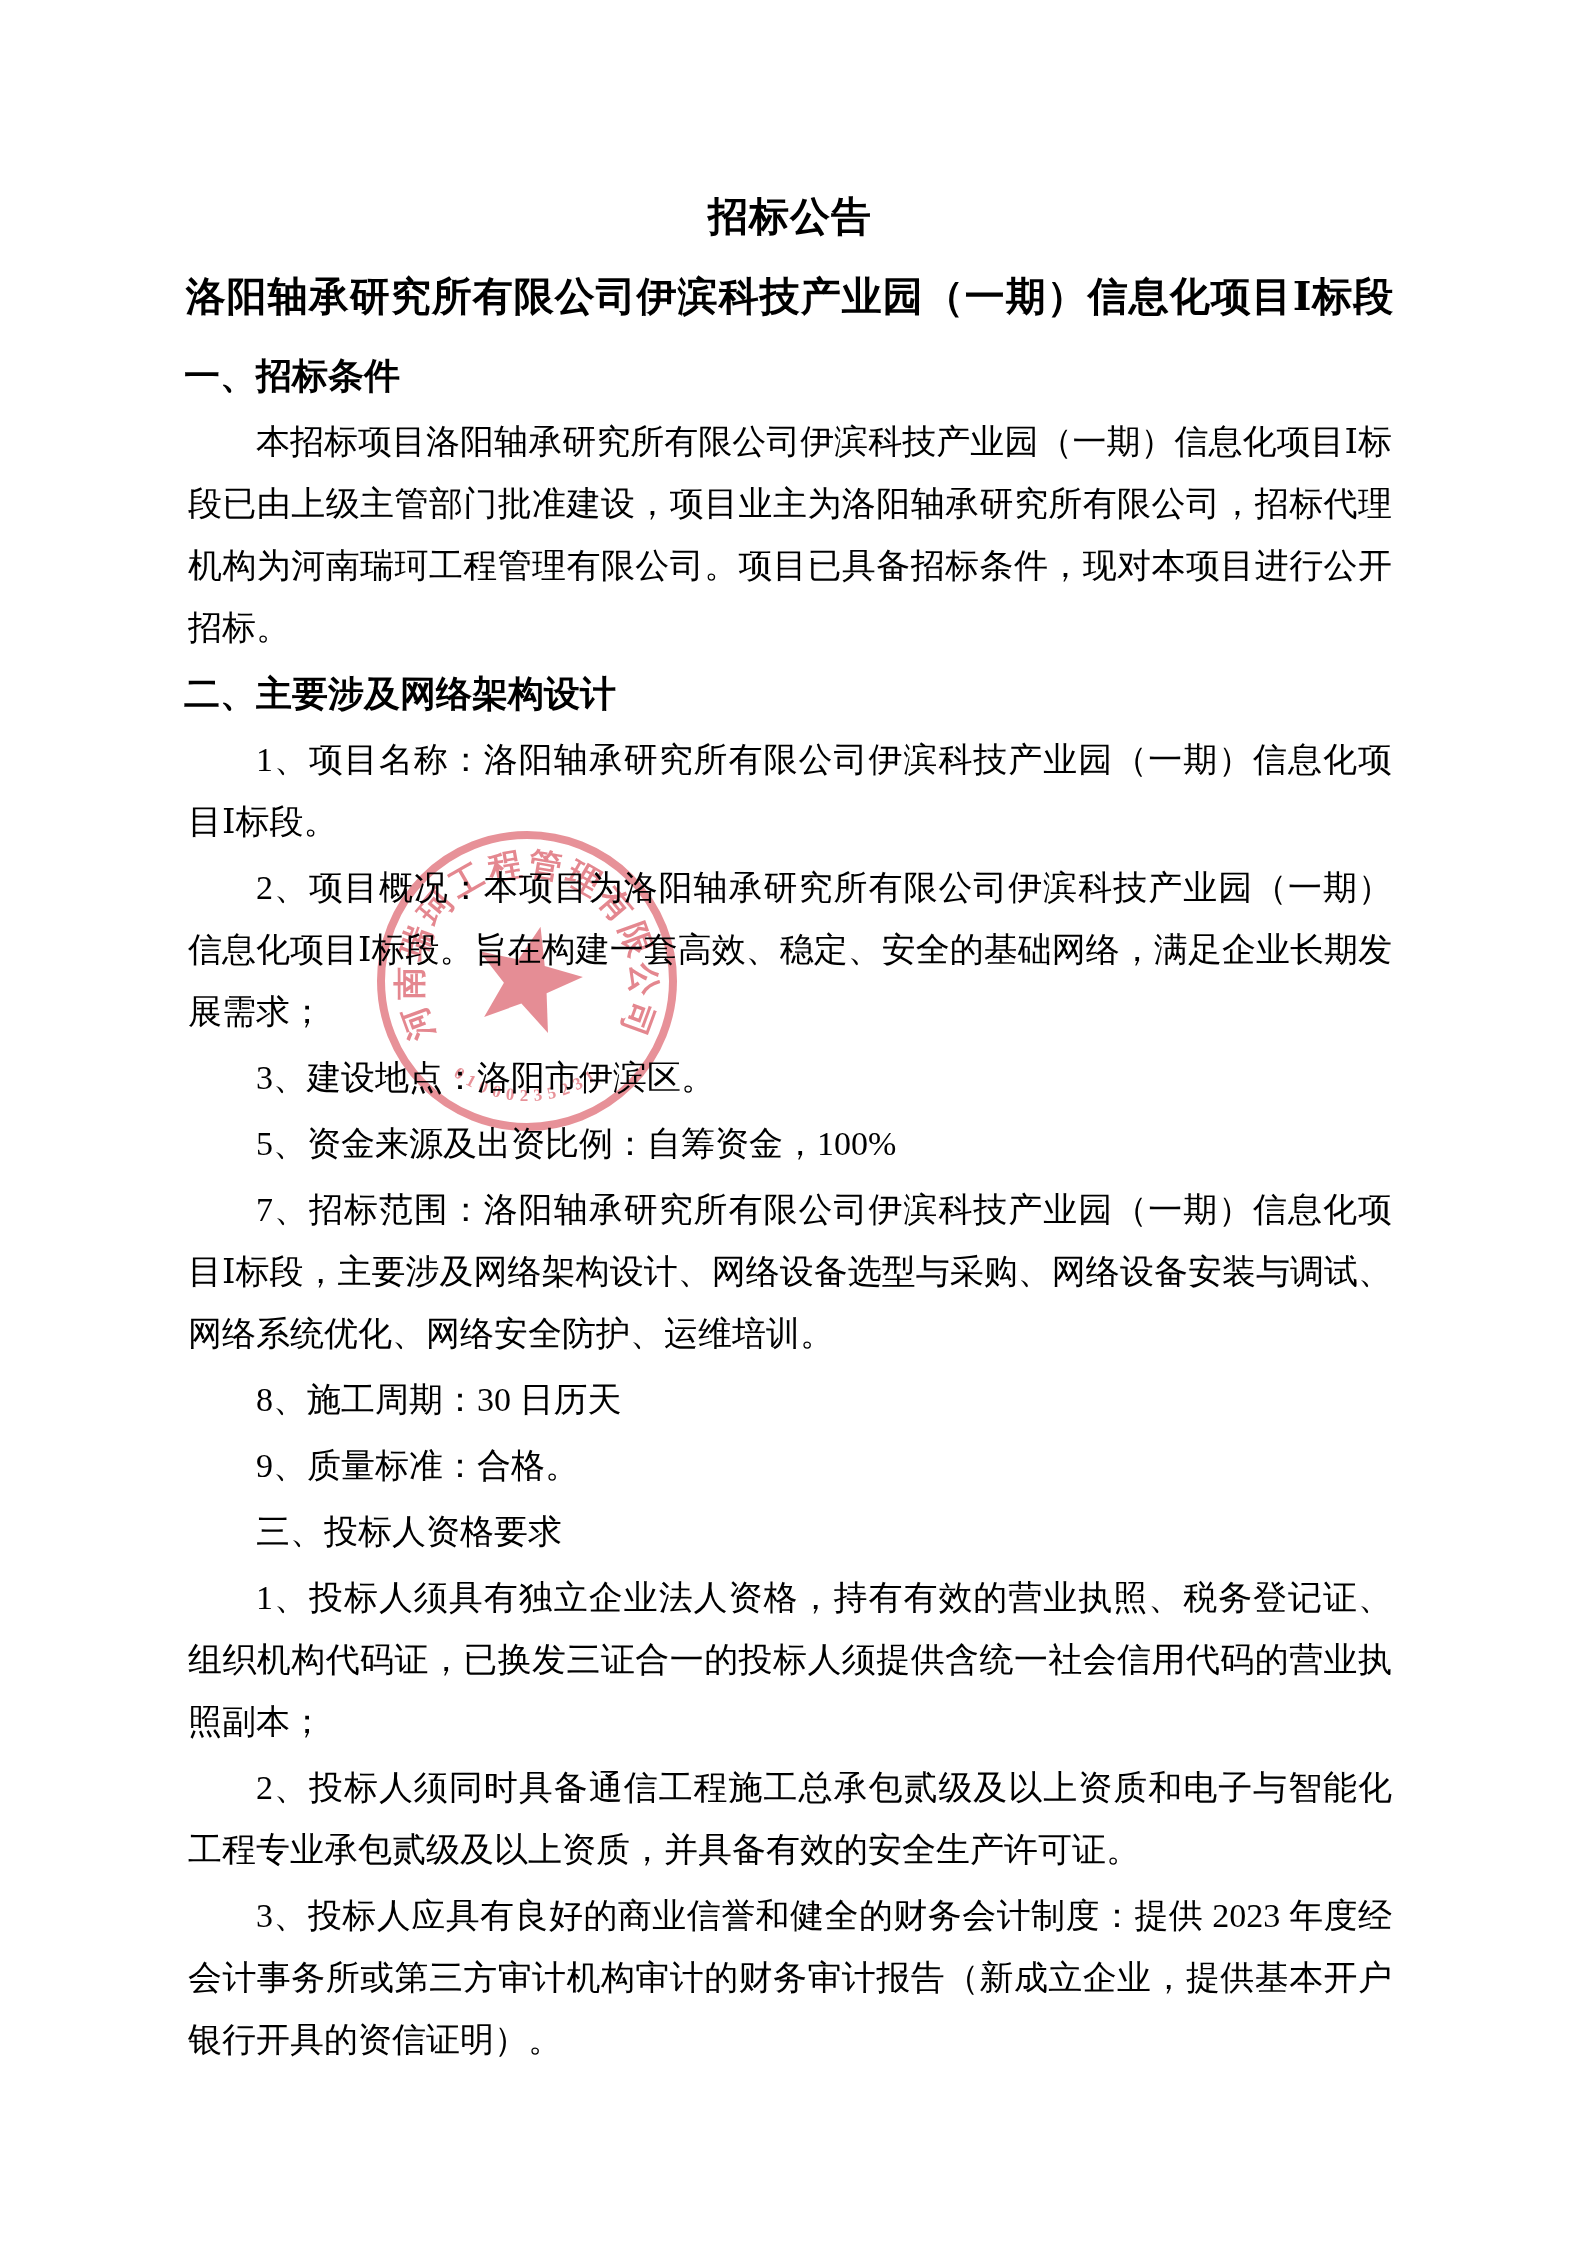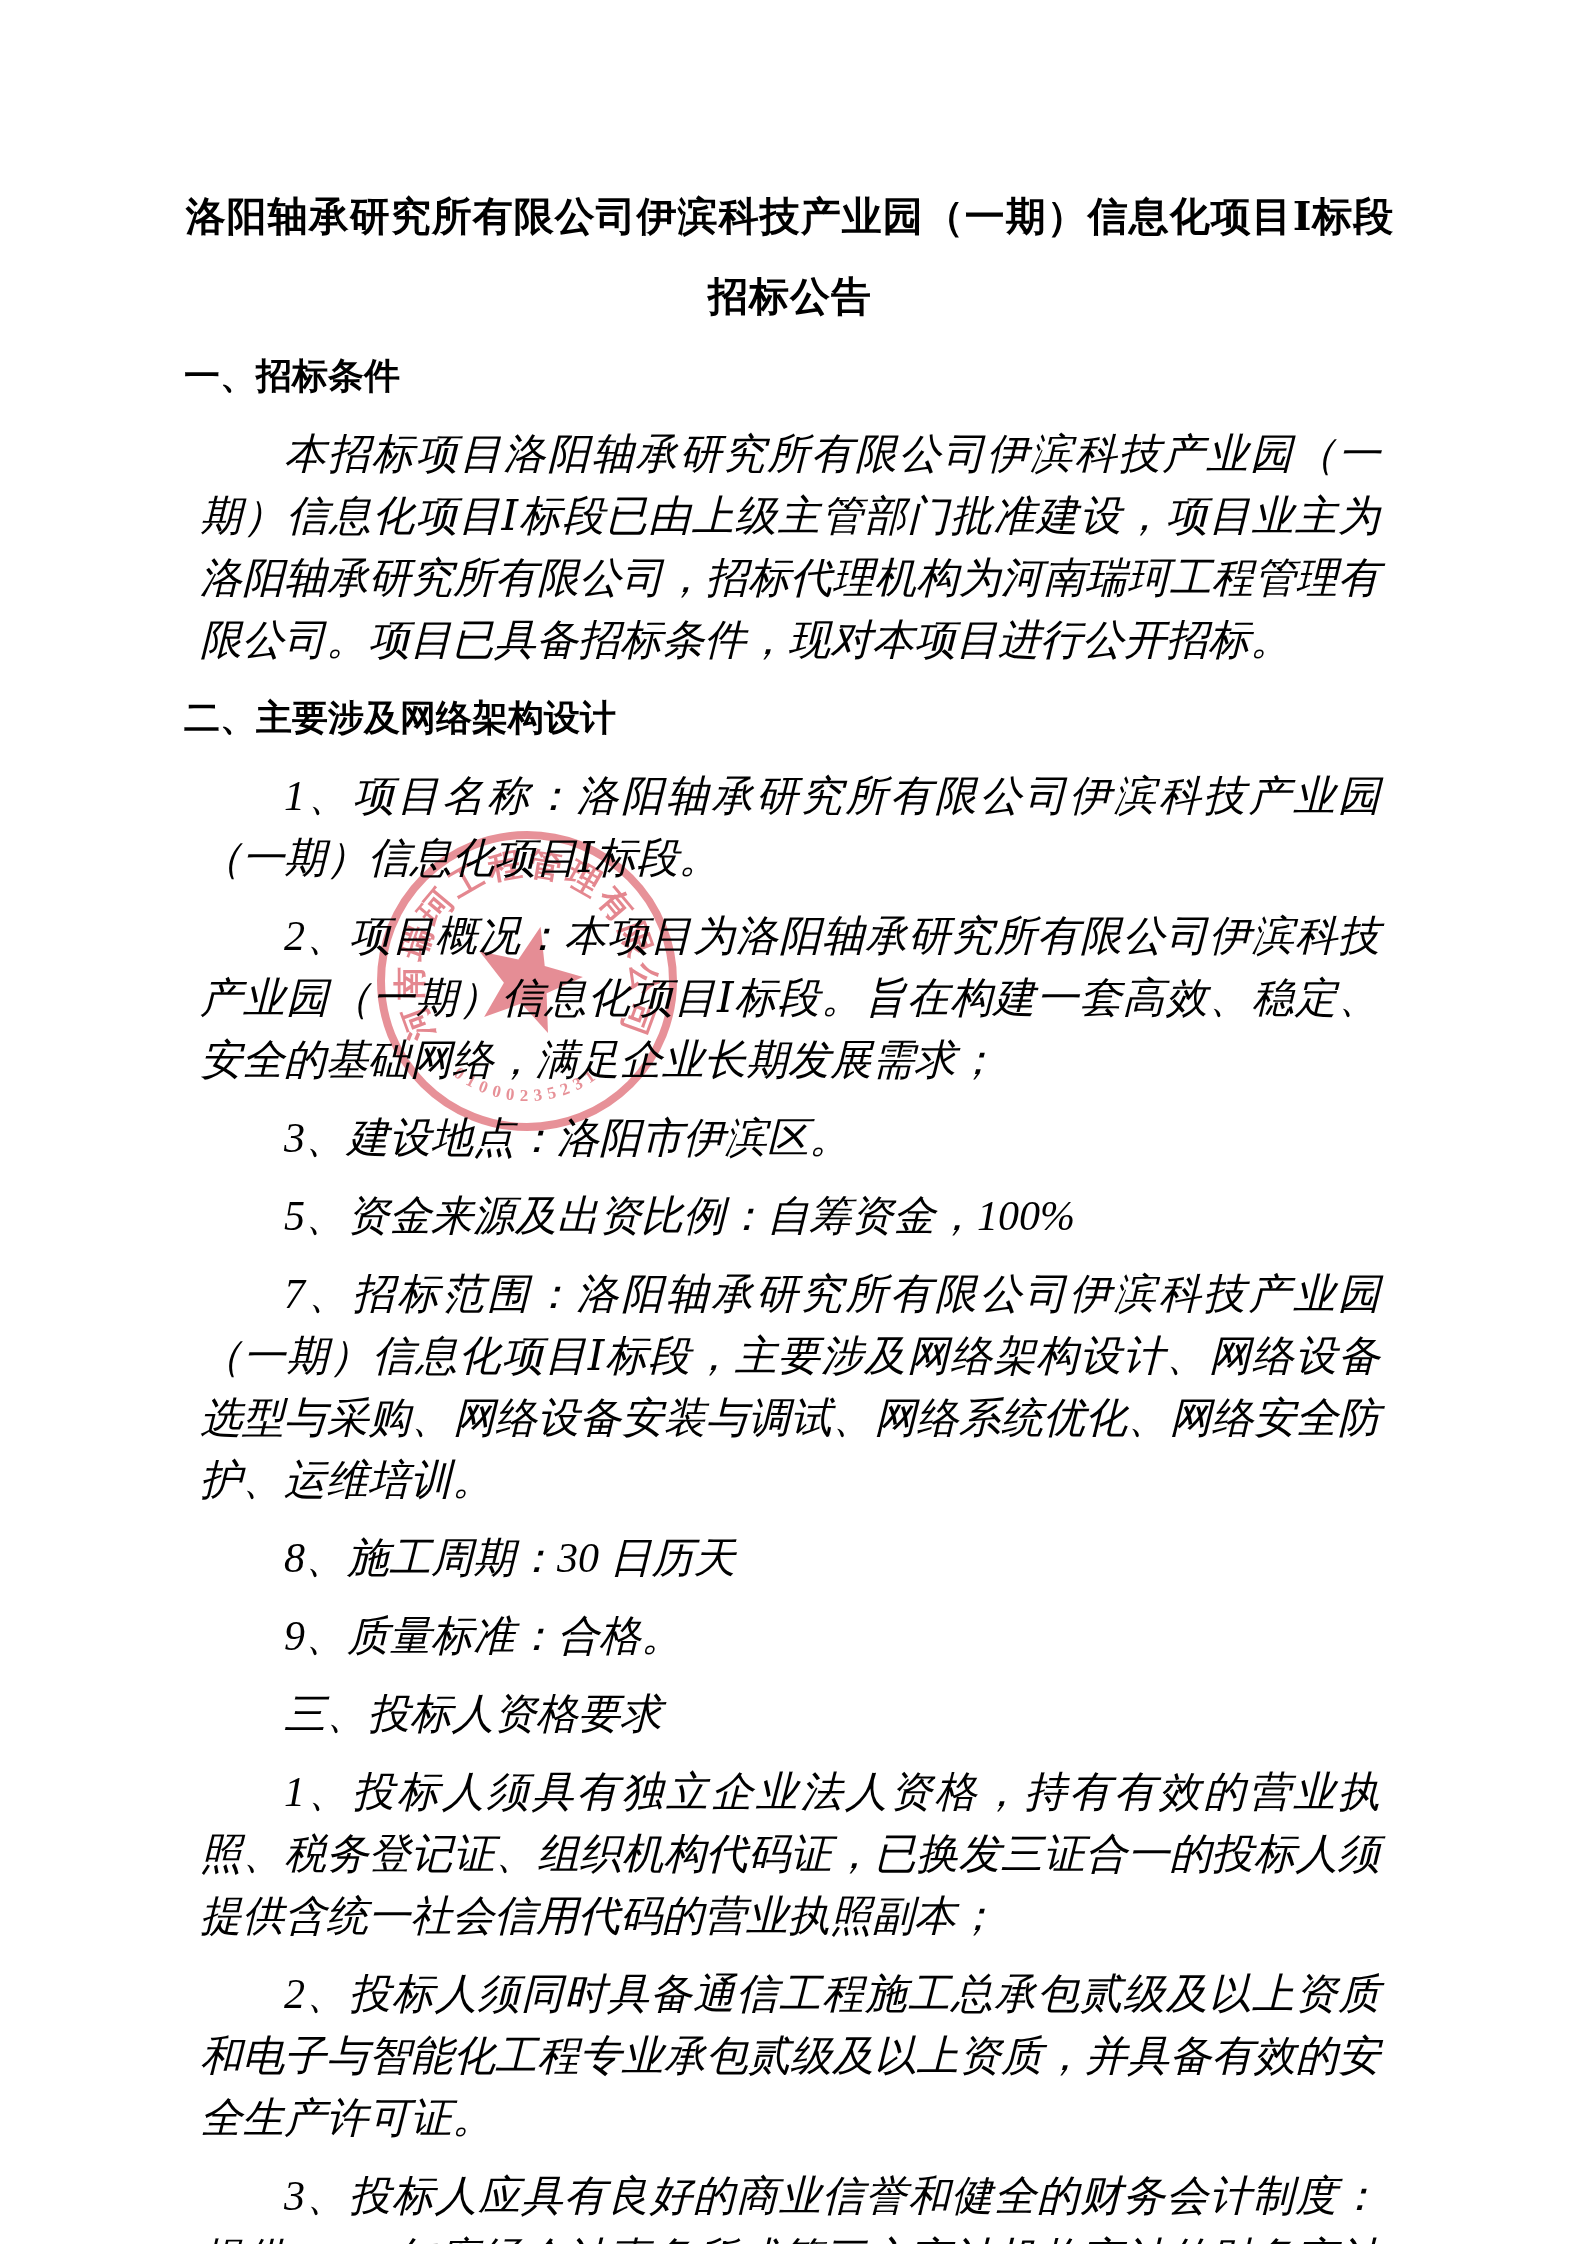--- a/index.html
+++ b/index.html
@@ -22,26 +22,25 @@
     letter-spacing: 1px;
   }
   .sec-heading {
     font-size: 36px;
     font-weight: 700;
     line-height: 62px;
     margin: 0;
   }
   .sec-heading.first { margin-top: 8px; }
   .para {
-    font-size: 42px;
+    font-size: 34px;
     line-height: 62px;
-    margin: 16px;
+    margin: 4px;
     text-indent: 2em;
     text-align: justify;
-    font-style: italic;
   }
   .seal {
     position: absolute;
     left: 362px;
     top: 816px;
     width: 330px;
     height: 330px;
     mix-blend-mode: multiply;
     opacity: 0.88;
     pointer-events: none;
@@ -49,22 +48,22 @@
   .seal text {
     font-family: "Liberation Serif", "DejaVu Serif", serif;
     font-weight: 700;
   }
 </style>
 </head>
 <body>
 
 <div class="page">
 
+  <div class="doc-title">招标公告</div>
   <div class="doc-title">洛阳轴承研究所有限公司伊滨科技产业园（一期）信息化项目Ⅰ标段</div>
-  <div class="doc-title">招标公告</div>
 
   <h2 class="sec-heading first">一、招标条件</h2>
 
   <p class="para">本招标项目洛阳轴承研究所有限公司伊滨科技产业园（一期）信息化项目Ⅰ标段已由上级主管部门批准建设，项目业主为洛阳轴承研究所有限公司，招标代理机构为河南瑞珂工程管理有限公司。项目已具备招标条件，现对本项目进行公开招标。</p>
 
   <h2 class="sec-heading">二、主要涉及网络架构设计</h2>
 
   <p class="para">1、项目名称：洛阳轴承研究所有限公司伊滨科技产业园（一期）信息化项目Ⅰ标段。</p>
   <p class="para">2、项目概况：本项目为洛阳轴承研究所有限公司伊滨科技产业园（一期）信息化项目Ⅰ标段。旨在构建一套高效、稳定、安全的基础网络，满足企业长期发展需求；</p>
   <p class="para">3、建设地点：洛阳市伊滨区。</p>

